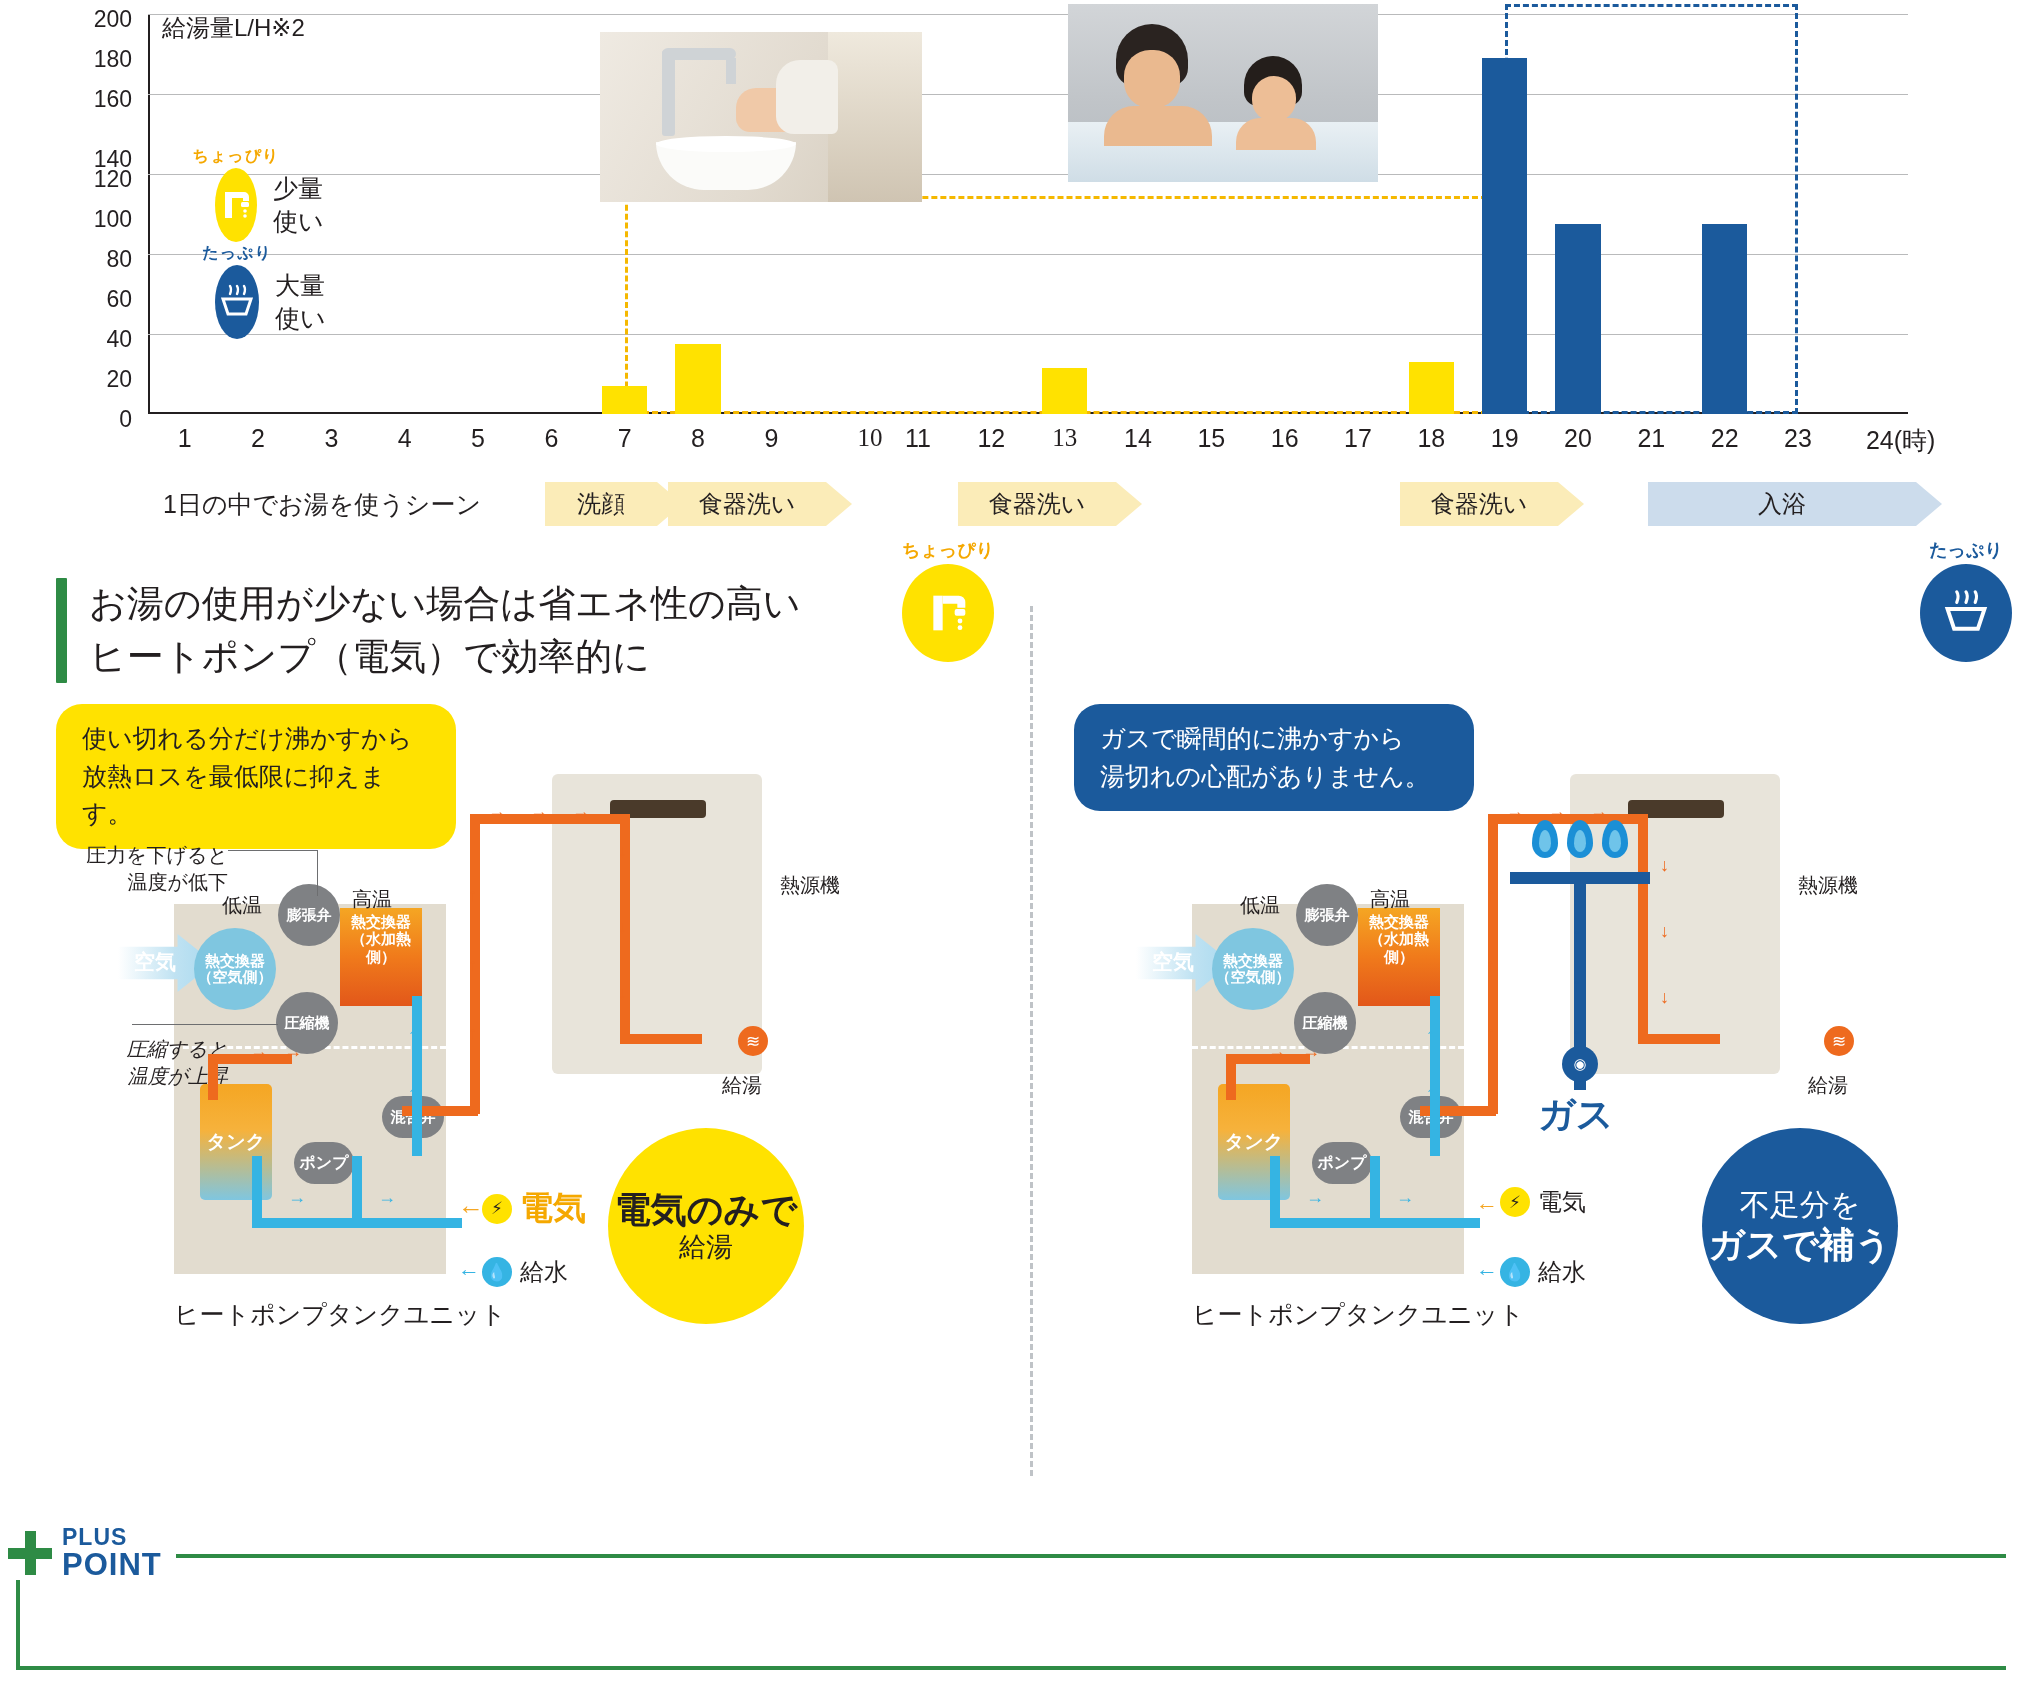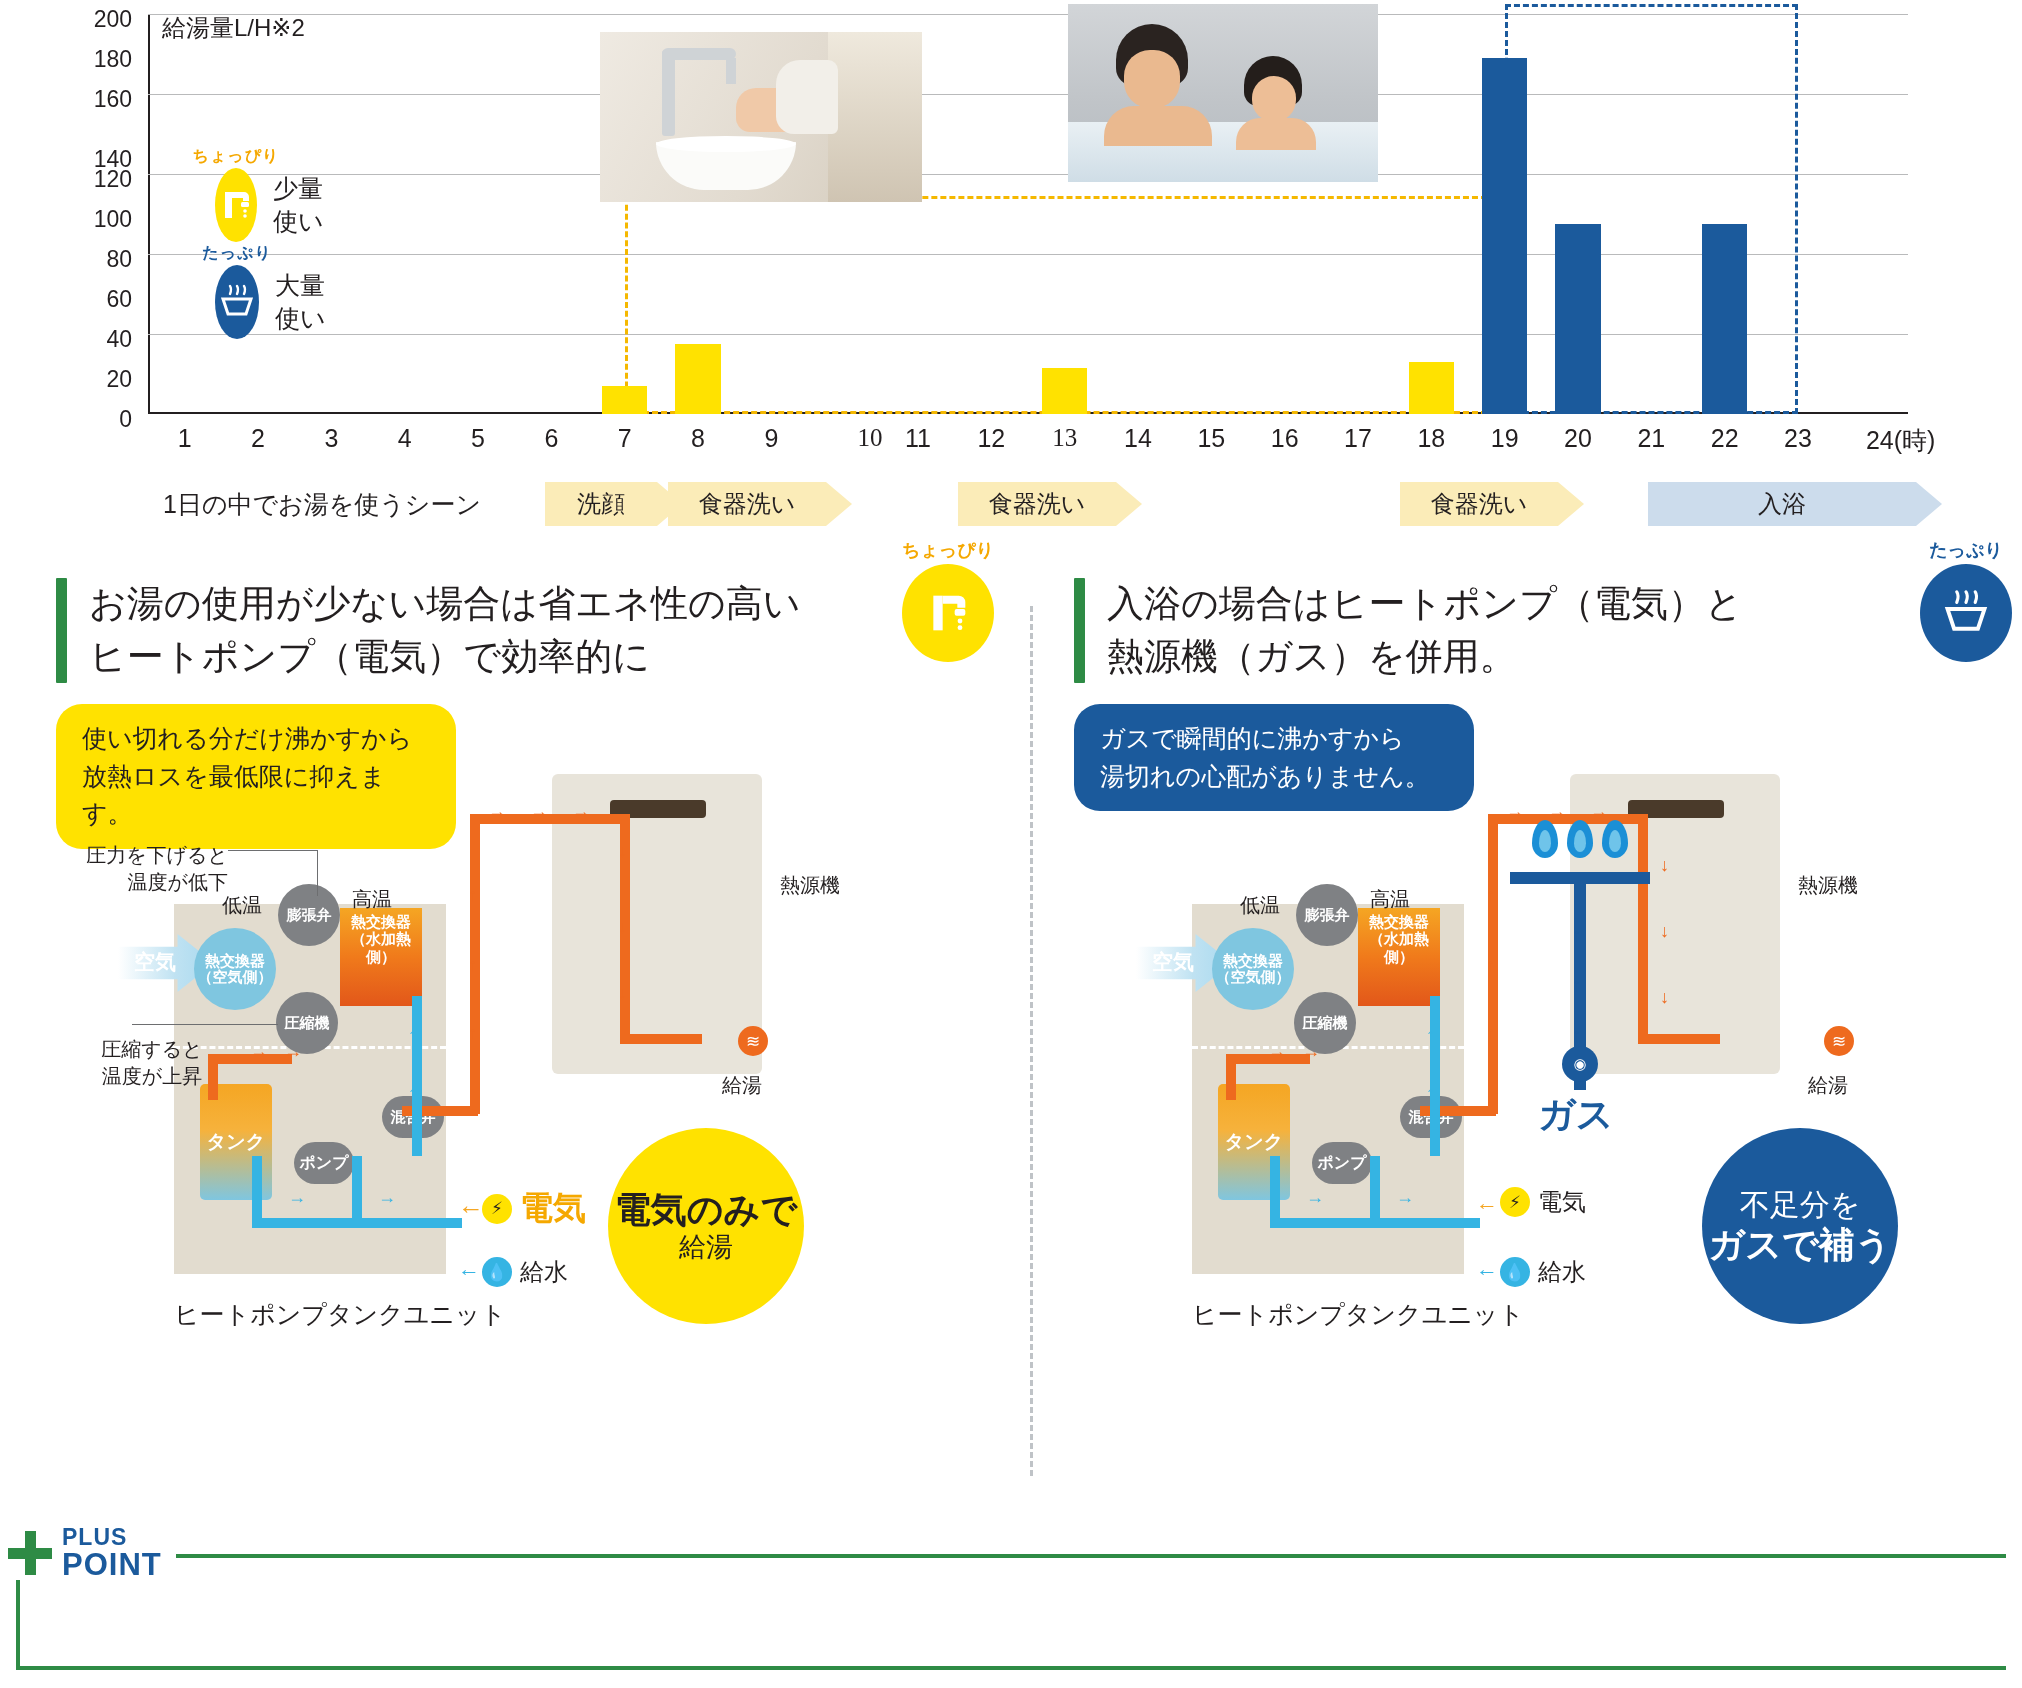--- a/index.html
+++ b/index.html
@@ -343,21 +343,21 @@
 （水加熱側）</div>
 
       <div class="dlabel" style="left:200px; top:336px;">低温</div>
       <div class="dlabel" style="left:330px; top:330px;">高温</div>
 
       <div class="dlabel" style="left:54px; top:286px; text-align:right; width:152px;">圧力を下げると
 温度が低下</div>
       <div class="leader" style="left:206px; top:294px; width:90px;"></div>
       <div class="leader-v" style="left:295px; top:294px; height:46px;"></div>
 
-      <div class="dlabel" style="left:54px; top:480px; text-align:center; width:152px;">圧縮すると
+      <div class="dlabel" style="left:54px; top:480px; text-align:right; width:152px;font-style:italic;">圧縮すると
 温度が上昇</div>
       <div class="leader" style="left:110px; top:468px; width:146px;"></div>
 
       <div class="tank" style="left:178px; top:528px; width:72px; height:116px;">タンク</div>
       <div class="circ gray" style="left:272px; top:586px; width:60px; height:42px; border-radius:30px; font-size:16px;">ポンプ</div>
       <div class="circ gray" style="left:360px; top:540px; width:62px; height:42px; border-radius:30px; font-size:15px;">混合弁</div>
 
       <div class="pipe orange" style="left:448px; top:258px; width:160px; height:10px;"></div>
       <div class="pipe orange" style="left:448px; top:258px; width:10px; height:300px;"></div>
       <div class="pipe orange" style="left:598px; top:258px; width:10px; height:230px;"></div>
@@ -407,22 +407,20 @@
         <div class="l2">給湯</div>
       </div>
 
       <div class="unit-caption" style="left:152px; top:742px;">ヒートポンプタンクユニット</div>
     </div>
   </div>
 
   <div class="panel right">
     <div class="panel-head">
       <div class="head-bar"></div>
-      <div class="head-text" style="white-space:pre-line;">入浴の場合はヒートポンプ（電気）と
-熱源機（ガス）を併用。</div>
     </div>
 
     <div class="panel-badge blue">
       <span class="cap">たっぷり</span>
       <svg width="58" height="54" viewBox="0 0 44 40" aria-hidden="true">
         <path d="M8 17 h28 l-5 15 h-18 z" fill="none" stroke="#fff" stroke-width="3"></path>
         <path d="M15 12 q2-5 0-8" stroke="#fff" stroke-width="2.4" fill="none" stroke-linecap="round"></path>
         <path d="M22 12 q2-5 0-8" stroke="#fff" stroke-width="2.4" fill="none" stroke-linecap="round"></path>
         <path d="M29 12 q2-5 0-8" stroke="#fff" stroke-width="2.4" fill="none" stroke-linecap="round"></path>
       </svg>

